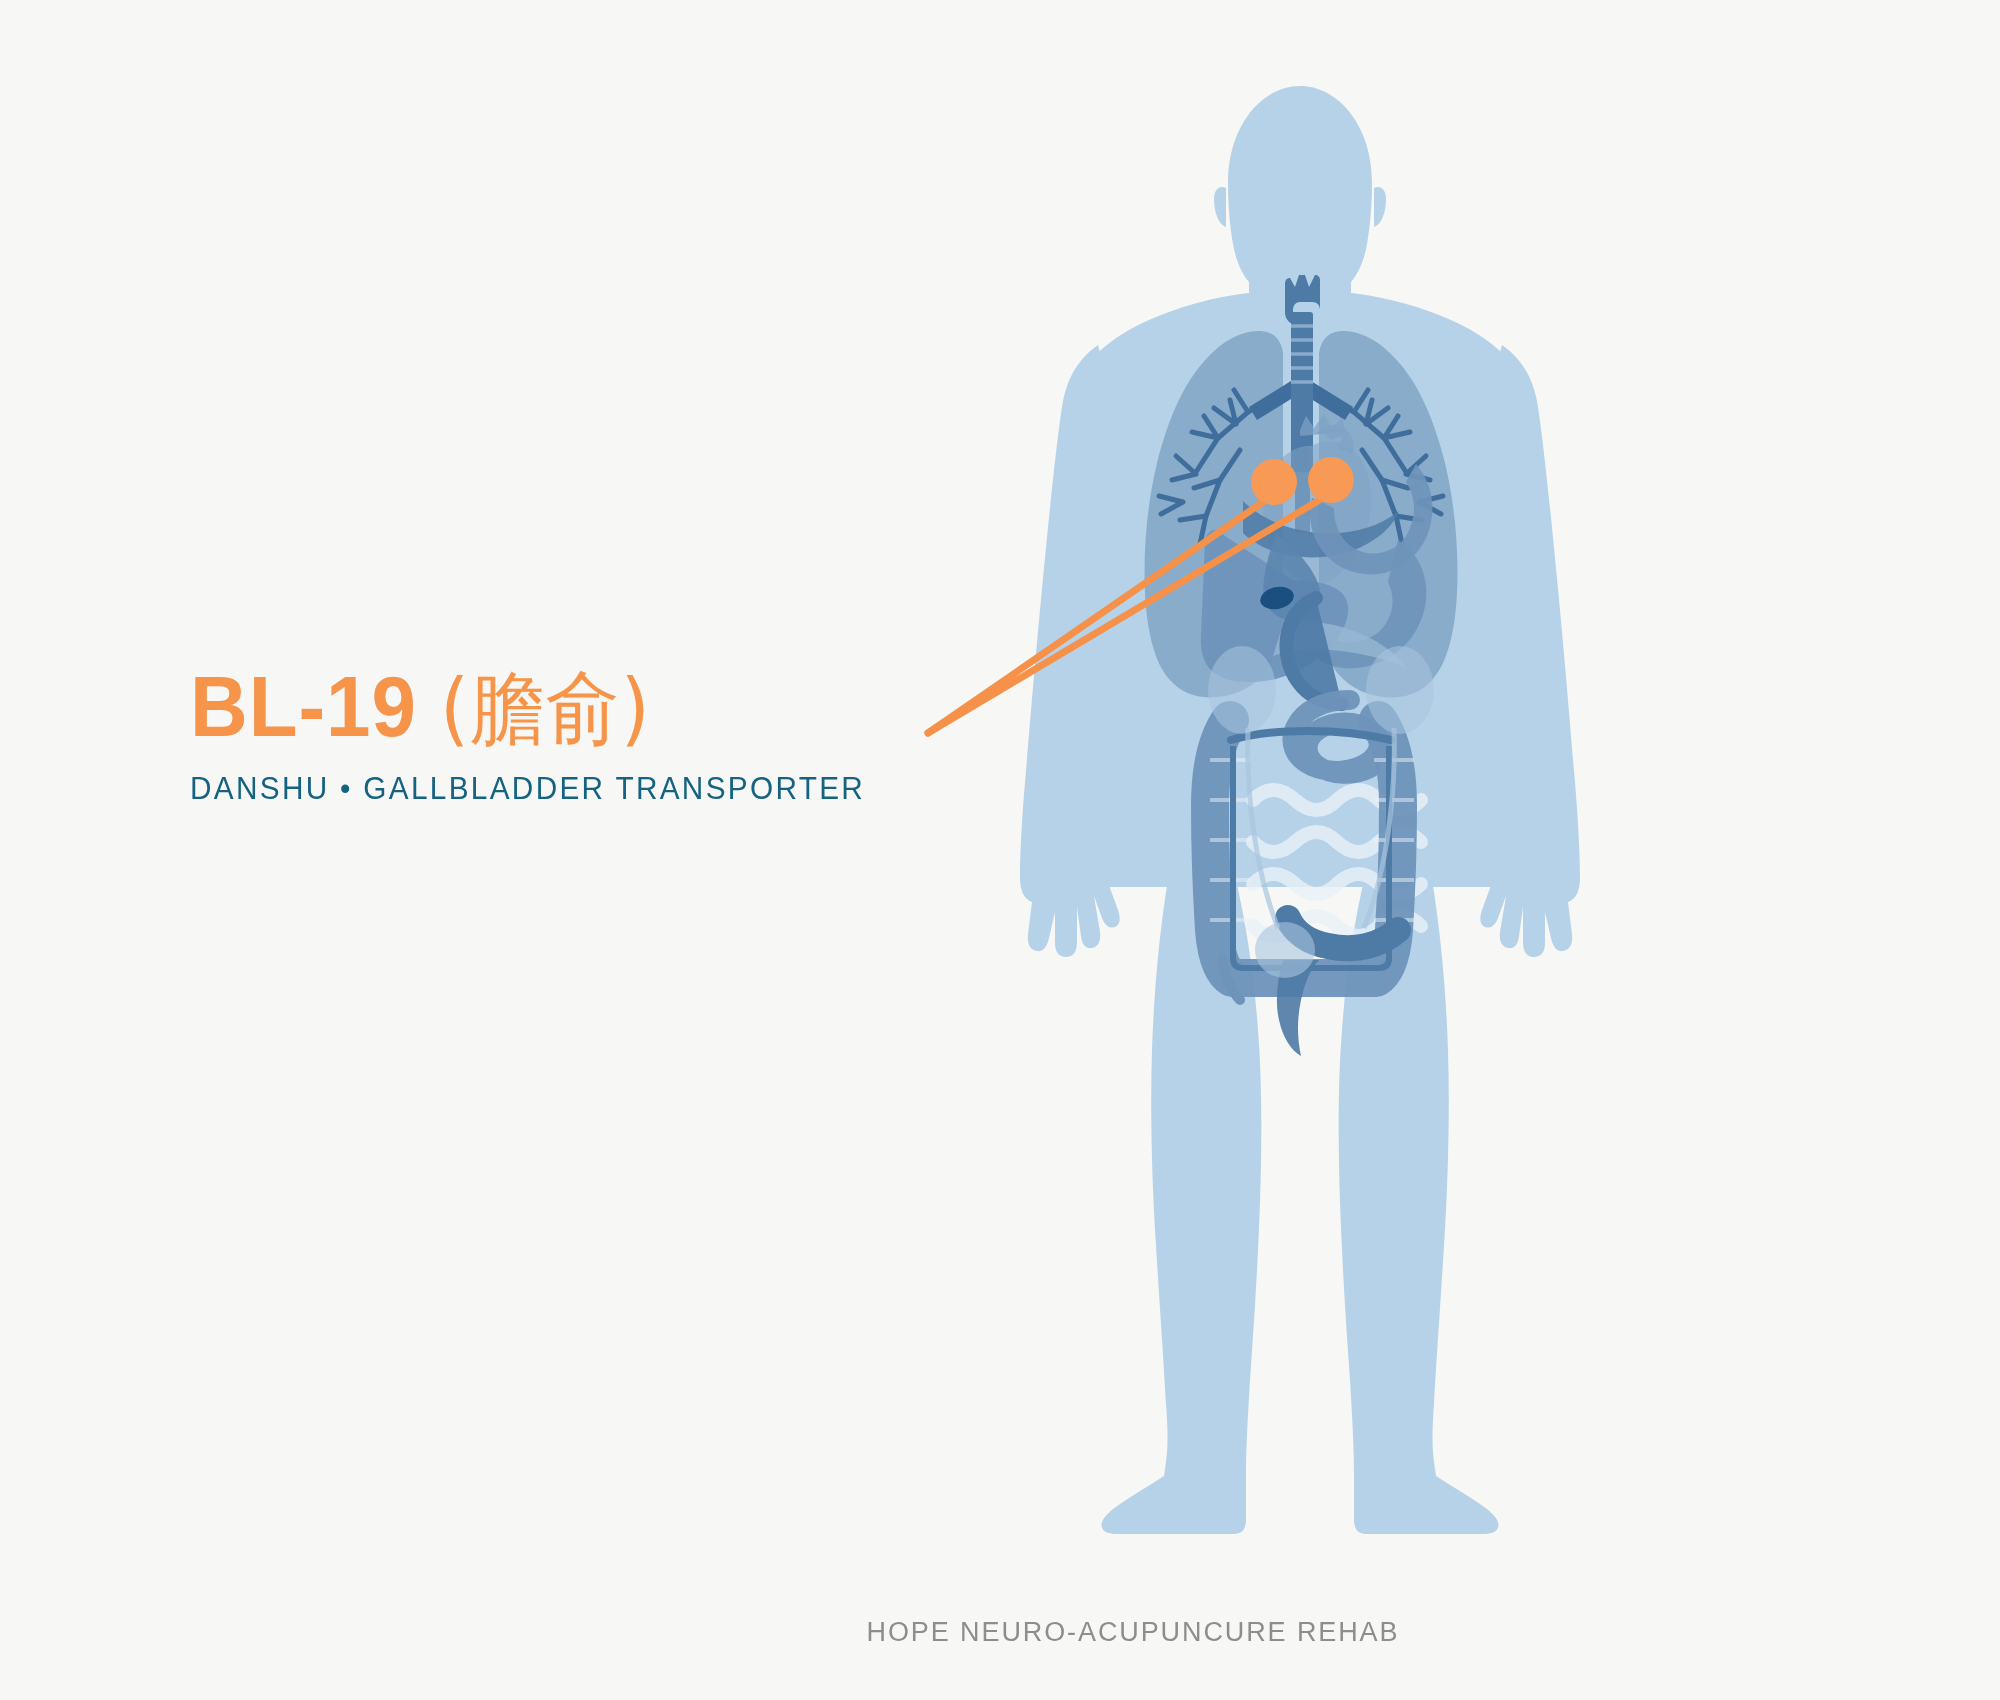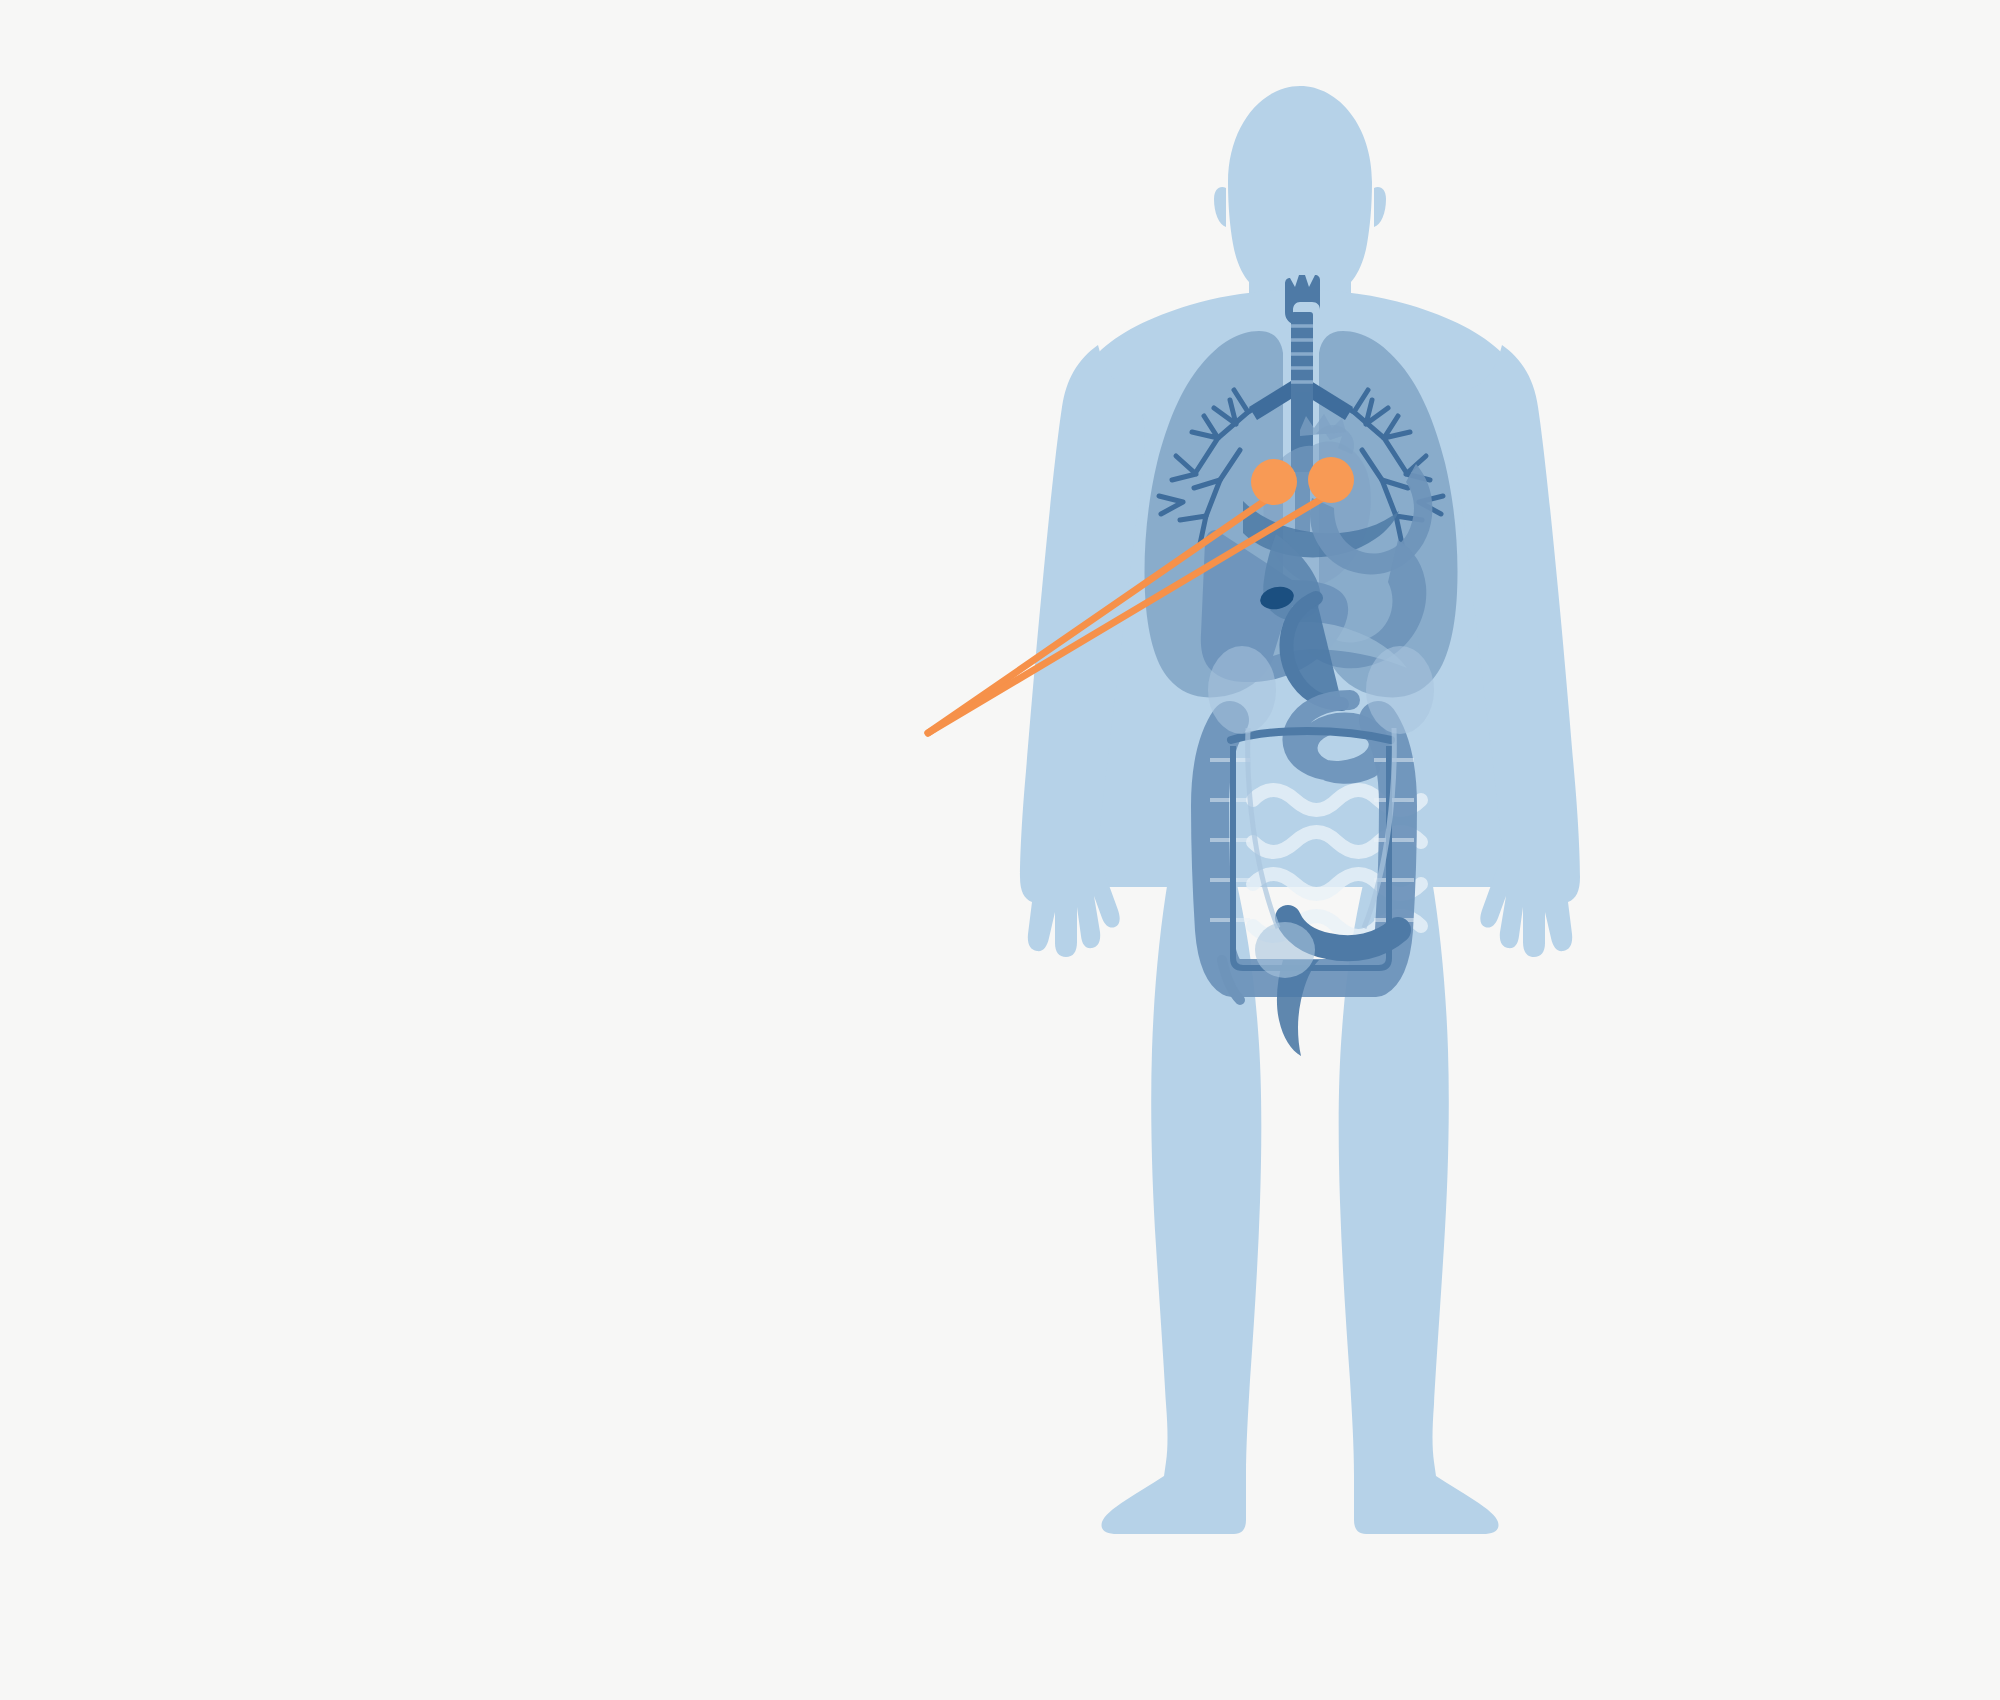--- a/index.html
+++ b/index.html
@@ -400,15 +400,24 @@
       <line x1="928" y1="733" x2="1333" y2="492" stroke="#f6914a" stroke-width="7" stroke-linecap="round"></line>
     </g>
 
     <g>
       <circle cx="1274" cy="482" r="23" fill="#f89a55"></circle>
       <circle cx="1331" cy="480" r="23" fill="#f89a55"></circle>
     </g>
 
   </svg>
 
-
+  <div class="label-block">
+    <div class="point-title">
+      <span>BL-19</span><span>&nbsp;</span><span class="cjk">(</span><span class="cjk">膽俞</span><span class="cjk">)</span>
+    </div>
+    <div class="point-subtitle">DANSHU • GALLBLADDER TRANSPORTER</div>
+  </div>
+
+  <div class="footer-text">
+    <span class="footer-inner">HOPE NEURO-ACUPUNCURE REHAB</span>
+  </div>
 
 </div>
 
 </body></html>

